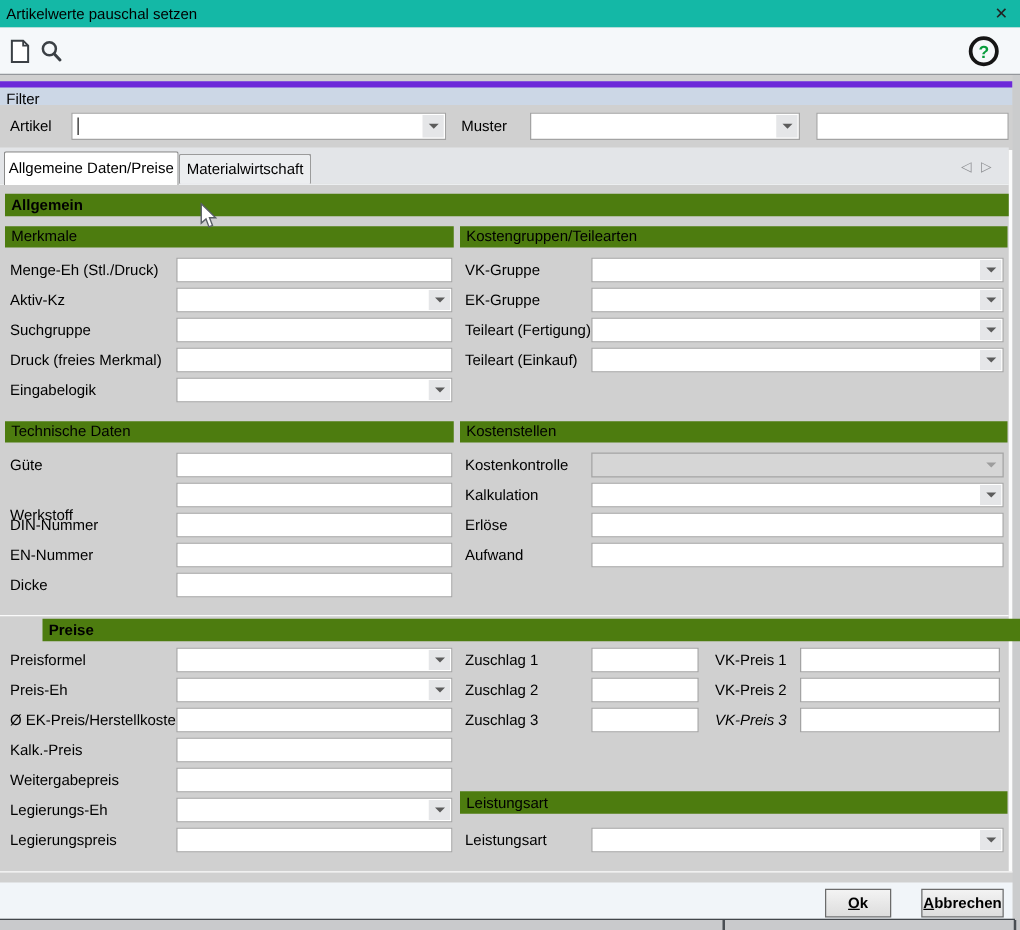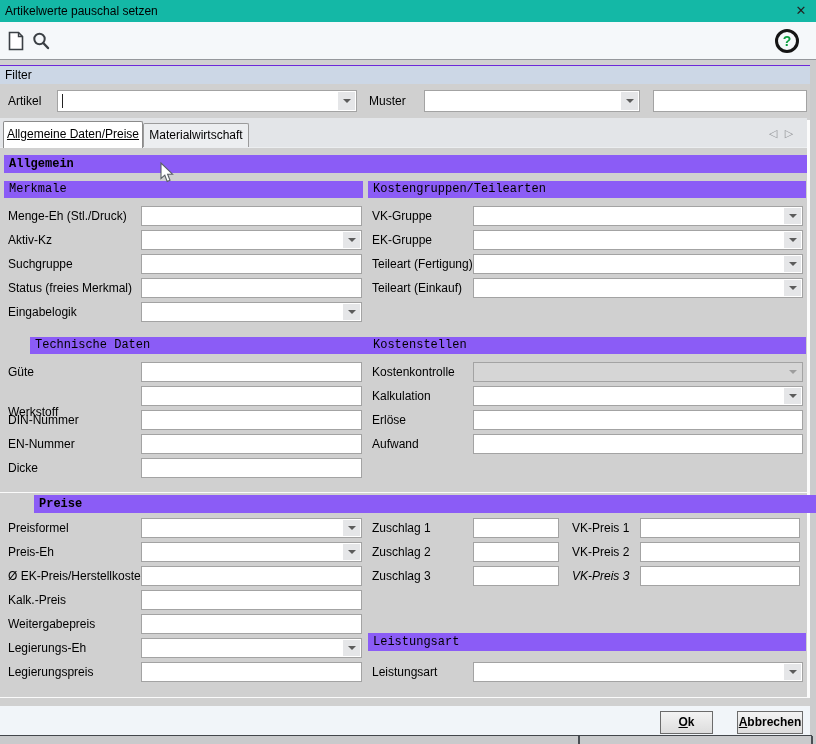--- a/index.html
+++ b/index.html
@@ -16,50 +16,50 @@
     font-size:13px;color:#222;cursor:default;}
   
   .toolbar{left:0;top:22px;width:816px;height:37px;background:#f5f8fa;border-bottom:1px solid #95989c;}
   .tb-icon{top:9px;width:20px;height:20px;}
   .help-btn{left:775px;top:7px;width:24px;height:24px;border:3px solid #151515;border-radius:50%;
     background:#f5f8fa;box-sizing:border-box;text-align:center;line-height:18px;
     font-weight:bold;font-size:14px;color:#089c3c;}
   
   .band{background:#ccd7e6;height:18px;line-height:18px;padding-left:5px;box-sizing:border-box;}
   .band.bold{font-weight:bold;}
-  .filter-band{left:0;top:65px;width:810px;border-top:1px solid #6d28d9;height:19px;}
+  .filter-band{left:0;top:65px;width:810px;border-top:5px solid #6d28d9;height:19px;}
   .lbl{line-height:20px;white-space:nowrap;}
   .txt{background:#fff;border:1px solid #a3a3a3;box-sizing:border-box;height:20px;
     font-family:inherit;font-size:12px;padding:0 3px;margin:0;}
   .txt:disabled{background:#d6d6d6;}
   .combo{background:#fff;border:1px solid #a3a3a3;box-sizing:border-box;height:20px;}
   .combo .cbtn{position:absolute;top:1px;right:1px;bottom:1px;width:17px;background:#e5e6e8;
     display:flex;align-items:center;justify-content:center;}
   .combo .tri{width:0;height:0;border-left:4px solid transparent;border-right:4px solid transparent;
     border-top:4px solid #5c5c5c;}
   .combo.disabled{background:#d6d6d6;}
   .combo.disabled .cbtn{background:#d6d6d6;}
   .combo.disabled .tri{border-top-color:#9d9d9d;}
   .filter-field{height:22px;}
   .filter-combo{height:22px;}
   .caret{width:1px;height:14px;background:#222;}
   
   .tabstrip{left:0;top:118px;width:807px;height:29px;background:#e3e5e8;}
   .tab{box-sizing:border-box;text-align:center;white-space:nowrap;}
   .tab-active{left:3px;top:121px;width:140px;height:27px;background:#fff;
-    border:1px solid #8b8b8b;border-bottom:none;border-radius:2px 2px 0 0;line-height:25px;z-index:3;text-decoration:underline;}
+    border:1px solid #8b8b8b;border-bottom:none;border-radius:2px 2px 0 0;line-height:25px;z-index:3;}
   .tab-inactive{left:143px;top:123px;width:106px;height:24px;background:#eceef0;
     border:1px solid #9b9b9b;border-bottom:none;border-radius:2px 2px 0 0;line-height:23px;z-index:2;}
   .tab-scroll{top:127px;width:14px;height:14px;line-height:14px;text-align:center;
     color:#8f9194;font-size:11px;font-family:"DejaVu Sans",sans-serif;}
   
   .content-top-hl{left:0;top:147px;width:807px;height:1px;background:#eceef0;}
   .right-white{left:807px;top:120px;width:3px;height:577px;background:#fbfbfb;}
   .right-margin{left:810px;top:60px;width:6px;height:684px;background:#cbcccd;}
-  .sec-band{background:#8b5cf6;font-family:Liberation Mono, monospace;}
+  .sec-band{background:#4d7c0f;}
   .white-sep{background:#fafafa;height:1px;}
   
   .footer-sep{left:0;top:697px;width:810px;height:1px;background:#fafafa;}
   .footer{left:0;top:706px;width:810px;height:29px;background:#f1f5f9;}
   .footer-darkline{left:0;top:735px;width:812px;height:1px;background:#42464b;}
   .bottom-strip{left:0;top:736px;width:816px;height:8px;background:#c9cacc;}
   .bottom-tick{top:736px;width:2px;height:8px;background:#4a4e53;}
   .btn{top:711px;height:23px;box-sizing:border-box;background:linear-gradient(#f3f3f3,#dddddd);
     border:1px solid #6b6b6b;font-weight:bold;text-align:center;line-height:21px;font-size:12px;}
   u{text-decoration:underline;}
@@ -127,21 +127,21 @@
 <div class="abs lbl" style="left:8px;top:230px;">Aktiv-Kz</div>
 <div class="abs combo" style="left:141px;top:230px;width:221px;">
   <span class="cbtn">
       <span class="tri"></span>
     </span>
 </div>
 
 <div class="abs lbl" style="left:8px;top:254px;">Suchgruppe</div>
 <input class="abs txt" style="left: 141px; top: 254px; width: 221px;" value="">
 
-<div class="abs lbl" style="left:8px;top:278px;">Status (freies Merkmal)</div>
+<div class="abs lbl" style="left:8px;top:278px;">Druck (freies Merkmal)</div>
 <input class="abs txt" style="left: 141px; top: 278px; width: 221px;" value="">
 
 <div class="abs lbl" style="left:8px;top:302px;">Eingabelogik</div>
 <div class="abs combo" style="left:141px;top:302px;width:221px;">
   <span class="cbtn">
       <span class="tri"></span>
     </span>
 </div>
 
 <div class="abs lbl" style="left:372px;top:206px;">VK-Gruppe</div>
@@ -162,21 +162,21 @@
       <span class="tri"></span>
     </span>
 </div>
 <div class="abs lbl" style="left:372px;top:278px;">Teileart (Einkauf)</div>
 <div class="abs combo" style="left:473px;top:278px;width:330px;">
   <span class="cbtn">
       <span class="tri"></span>
     </span>
 </div>
 
-<div class="abs band sec-band" style="left:4px;top:337px;width:359px;height:17px;line-height:17px;margin-left:26px;">Technische Daten</div>
+<div class="abs band sec-band" style="left:4px;top:337px;width:359px;height:17px;line-height:17px;">Technische Daten</div>
 <div class="abs band sec-band" style="left:368px;top:337px;width:438px;height:17px;line-height:17px;">Kostenstellen</div>
 
 <div class="abs lbl" style="left:8px;top:362px;">Güte</div>
 <input class="abs txt" style="left: 141px; top: 362px; width: 221px;" value="">
 <div class="abs lbl" style="left:8px;top:386px;margin-top:16px;">Werkstoff</div>
 <input class="abs txt" style="left: 141px; top: 386px; width: 221px;" value="">
 <div class="abs lbl" style="left:8px;top:410px;">DIN-Nummer</div>
 <input class="abs txt" style="left: 141px; top: 410px; width: 221px;" value="">
 <div class="abs lbl" style="left:8px;top:434px;">EN-Nummer</div>
 <input class="abs txt" style="left: 141px; top: 434px; width: 221px;" value="">

